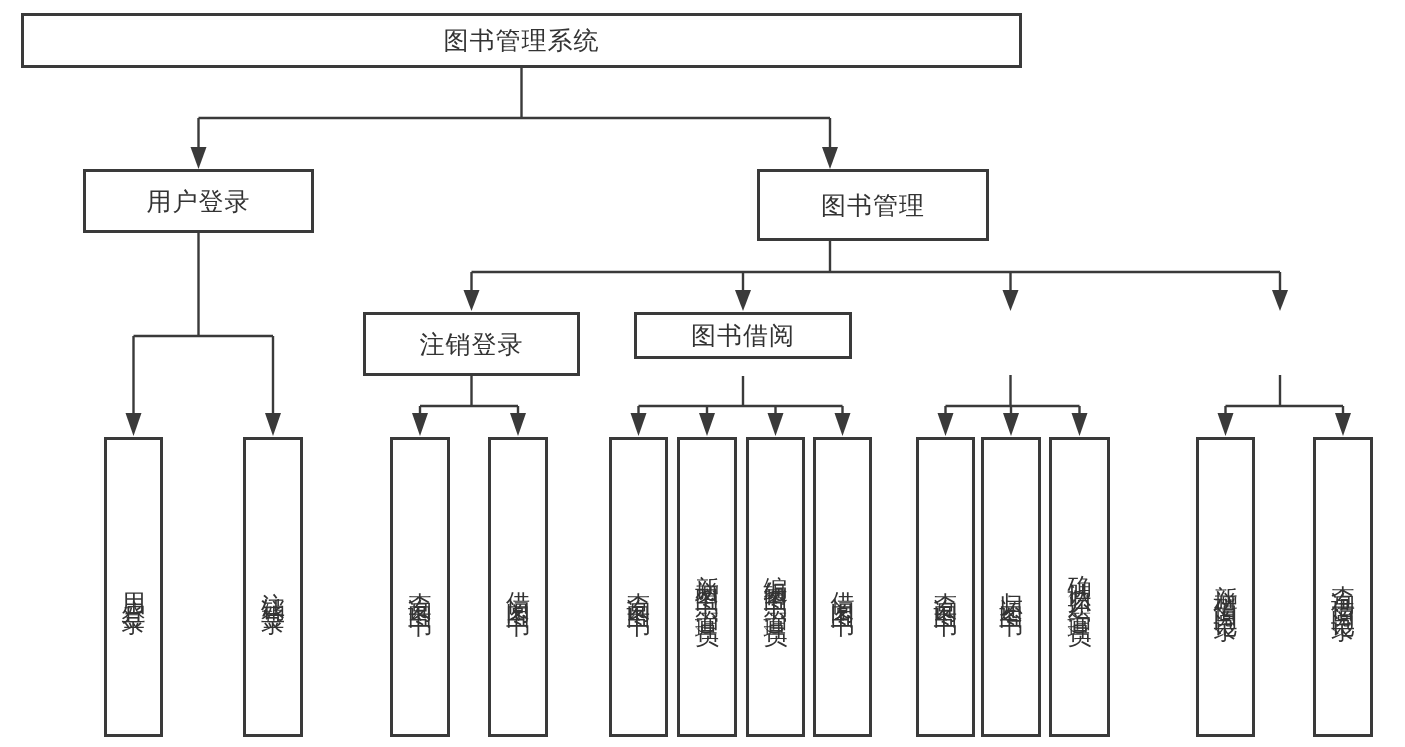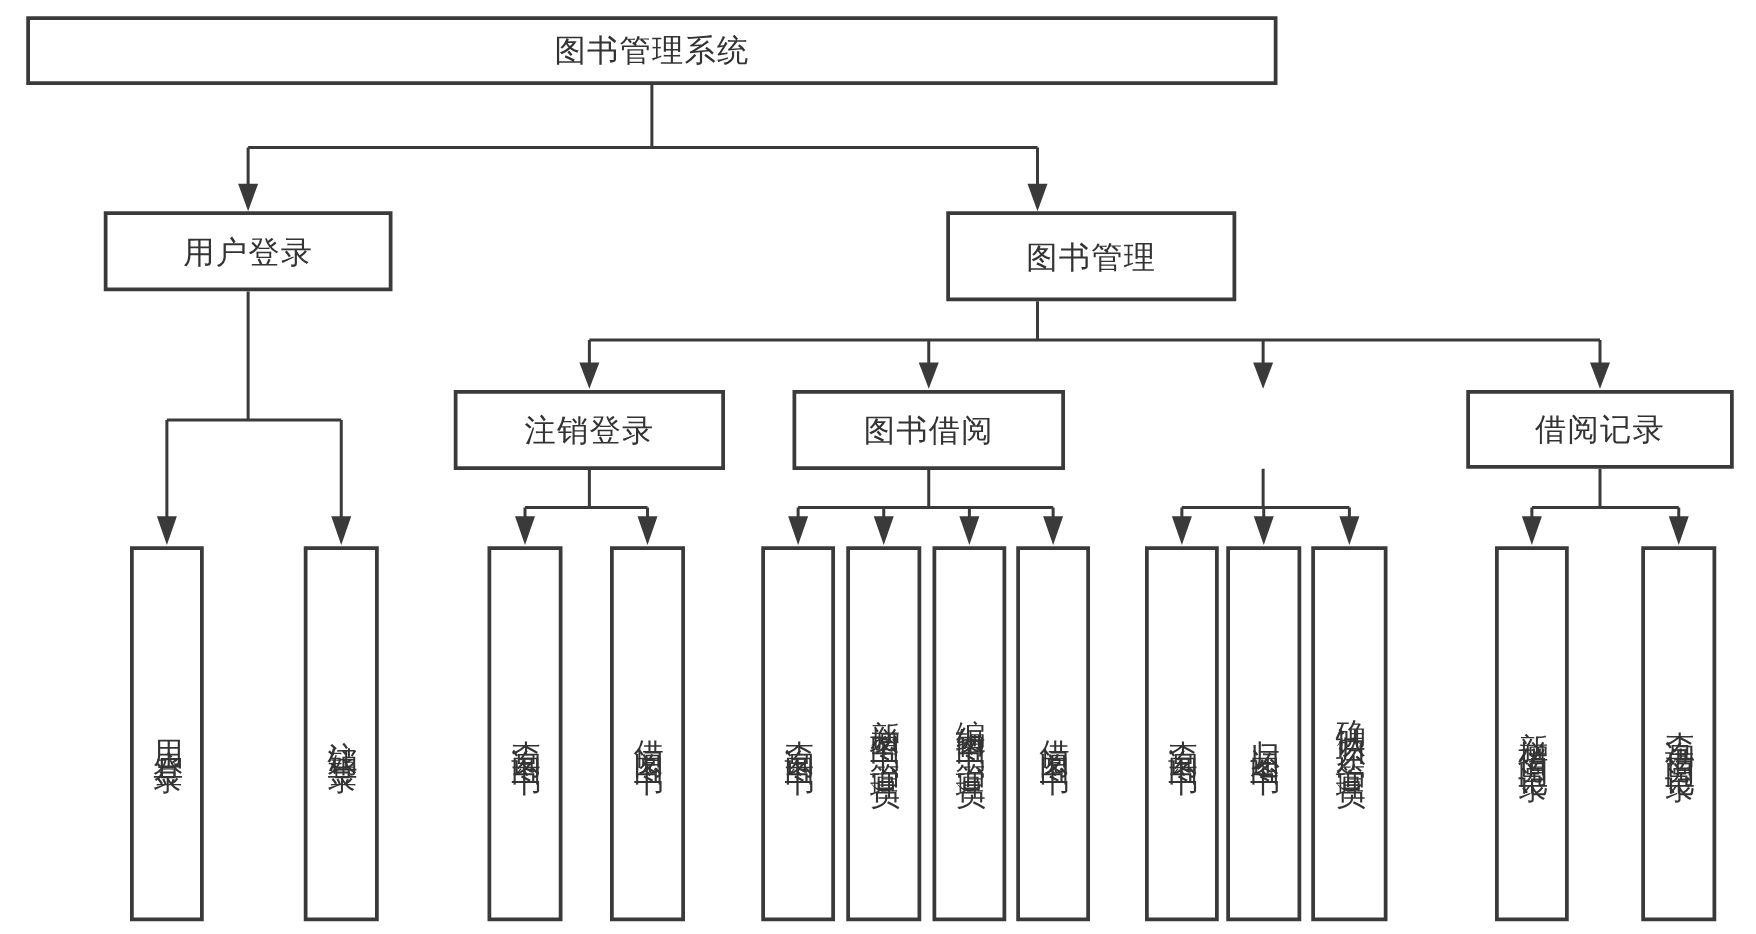--- a/index.html
+++ b/index.html
@@ -104,22 +104,21 @@
       <polygon points="1335,413 1351,413 1343,436"></polygon>
     </g>
   </svg>
 
   <div class="hbox" style="left:21px;top:13px;width:1001px;height:55px;">图书管理系统</div>
 
   <div class="hbox" style="left:83px;top:169px;width:231px;height:64px;">用户登录</div>
   <div class="hbox" style="left:714px;top:169px;width:232px;height:72px;margin-left:43px;">图书管理</div>
 
   <div class="hbox" style="left:363px;top:312px;width:217px;height:64px;">注销登录</div>
-  <div class="hbox" style="left:634px;top:312px;width:218px;height:64px;">图书借阅</div>
-  <div class="hbox" style="left:1173px;top:312px;width:214px;height:63px;">借阅记录</div>
+  <div class="hbox" style="left:634px;top:312px;width:218px;height:47px;">图书借阅</div>
 
   <div class="vbox" style="left:104px;top:437px;width:59px;height:300px;">用户登录</div>
   <div class="vbox" style="left:243px;top:437px;width:60px;height:300px;">注销登录</div>
 
   <div class="vbox" style="left:390px;top:437px;width:60px;height:300px;">查询图书</div>
   <div class="vbox" style="left:488px;top:437px;width:60px;height:300px;">借阅图书</div>
 
   <div class="vbox" style="left:609px;top:437px;width:59px;height:300px;">查询图书</div>
   <div class="vbox" style="left:677px;top:437px;width:60px;height:300px;">新增图书（管理员）</div>
   <div class="vbox" style="left:746px;top:437px;width:59px;height:300px;">编辑图书（管理员）</div>

